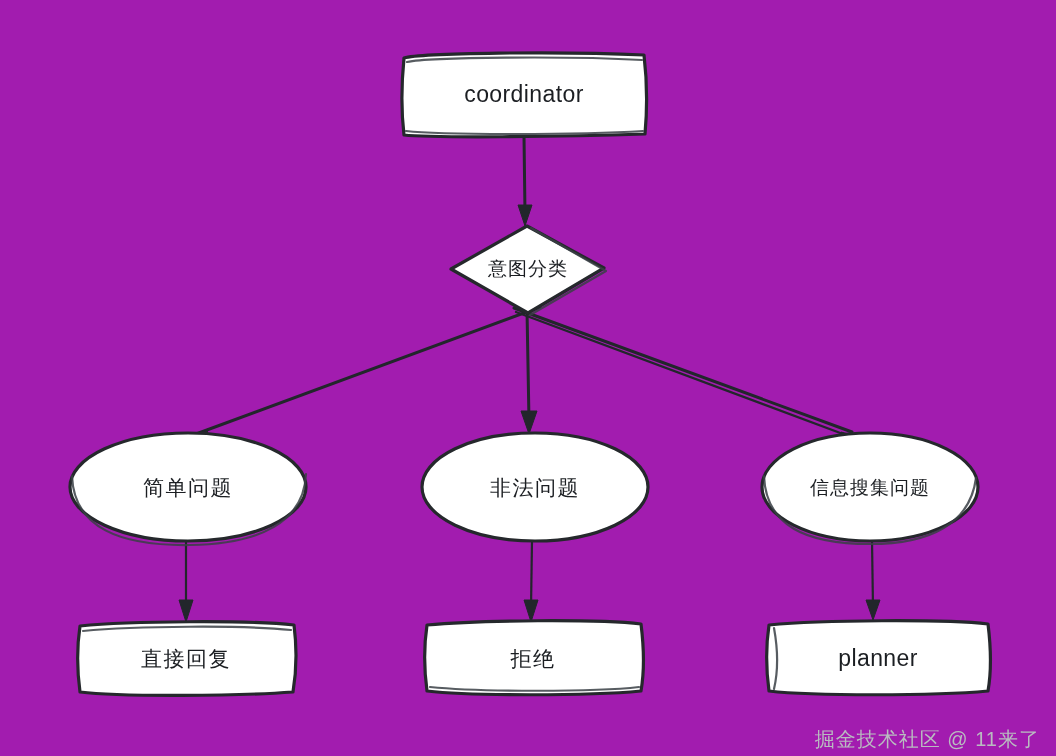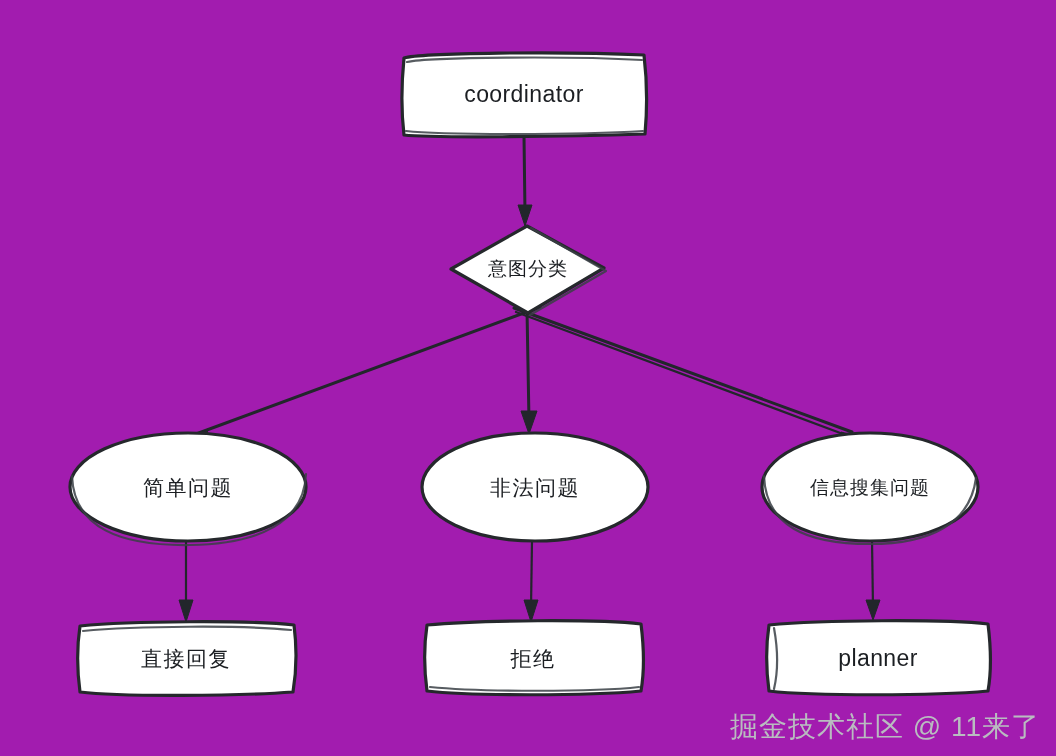--- a/index.html
+++ b/index.html
@@ -78,23 +78,23 @@
     font-size: 19px;
     letter-spacing: 1px;
   }
   .label-latin {
     font-size: 23px;
     letter-spacing: 0.4px;
   }
   #watermark {
     position: absolute;
     right: 16px;
-    bottom: 10px;
+    bottom: 3px;
     font-family: "Liberation Sans", "DejaVu Sans", sans-serif;
-    font-size: 28px;
+    font-size: 20px;
     color: #b9bcc0;
     letter-spacing: 1px;
     white-space: nowrap;
     user-select: none;
   }
 </style>
 </head>
 <body>
 
 <div id="canvas-root">

